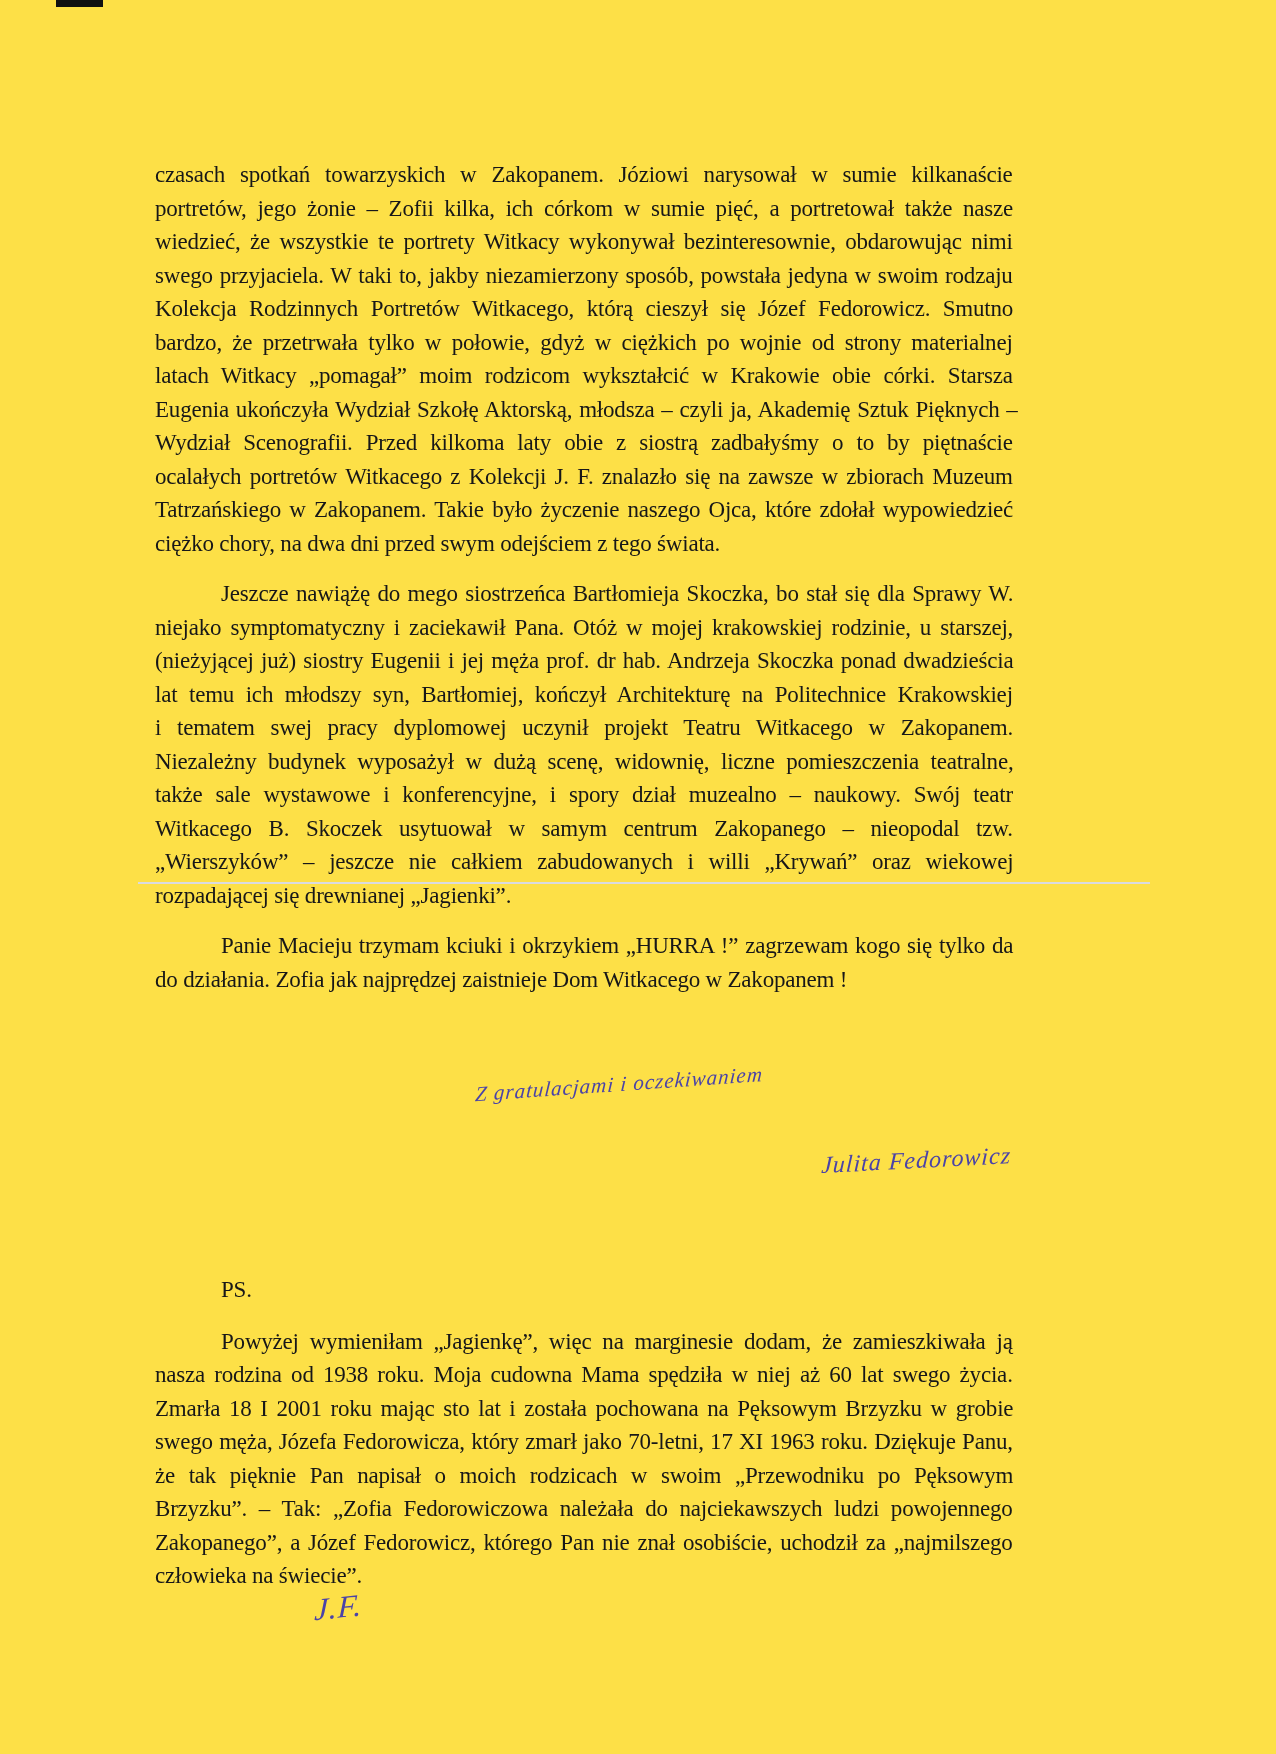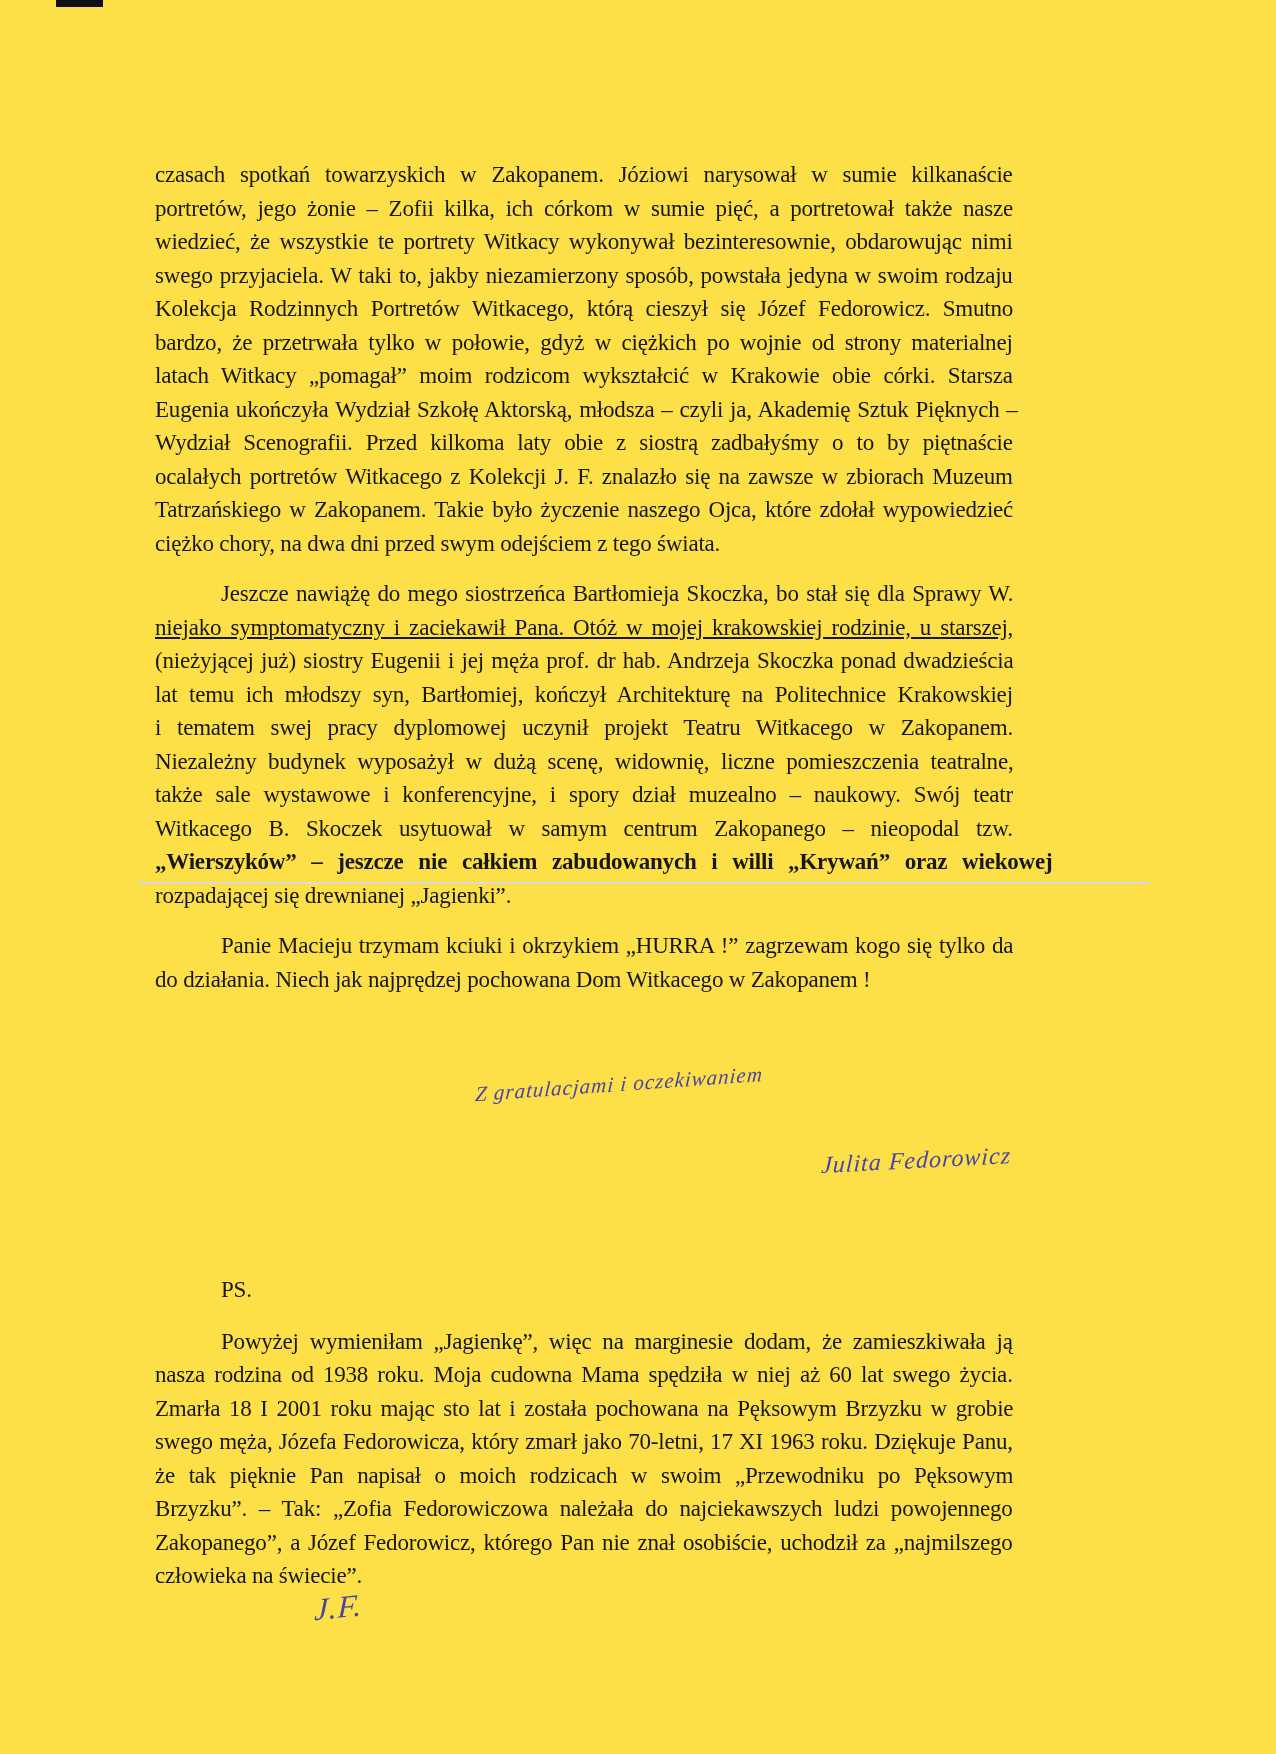--- a/index.html
+++ b/index.html
@@ -100,34 +100,34 @@
       <div class="jline"><span style="word-spacing: 7px;">latach Witkacy „pomagał” moim rodzicom wykształcić w Krakowie obie córki. Starsza</span></div>
       <div class="jline"><span style="word-spacing: 1.33px;">Eugenia ukończyła Wydział Szkołę Aktorską, młodsza – czyli ja, Akademię Sztuk Pięknych –</span></div>
       <div class="jline"><span style="word-spacing: 7.58px;">Wydział Scenografii. Przed kilkoma laty obie z siostrą zadbałyśmy o to by piętnaście</span></div>
       <div class="jline"><span style="word-spacing: 2.77px;">ocalałych portretów Witkacego z Kolekcji J. F. znalazło się na zawsze w zbiorach Muzeum</span></div>
       <div class="jline"><span style="word-spacing: 2.7px; margin-top: 44px;">Tatrzańskiego w Zakopanem. Takie było życzenie naszego Ojca, które zdołał wypowiedzieć</span></div>
       <div class="jline last"><span>ciężko chory, na dwa dni przed swym odejściem z tego świata.</span></div>
     </div>
 
     <div class="para">
       <div class="jline ind"><span style="word-spacing: 1.92px;">Jeszcze nawiążę do mego siostrzeńca Bartłomieja Skoczka, bo stał się dla Sprawy W.</span></div>
-      <div class="jline"><span style="word-spacing: 3.55px; text-decoration: underline;">niejako symptomatyczny i zaciekawił Pana. Otóż w mojej krakowskiej rodzinie, u starszej,</span></div>
+      <div class="jline"><span style="word-spacing: 3.55px;">niejako symptomatyczny i zaciekawił Pana. Otóż w mojej krakowskiej rodzinie, u starszej,</span></div>
       <div class="jline"><span style="word-spacing: 1.77px;">(nieżyjącej już) siostry Eugenii i jej męża prof. dr hab. Andrzeja Skoczka ponad dwadzieścia</span></div>
       <div class="jline"><span style="word-spacing: 6px;">lat temu ich młodszy syn, Bartłomiej, kończył Architekturę na Politechnice Krakowskiej</span></div>
       <div class="jline"><span style="word-spacing: 10.2px;">i tematem swej pracy dyplomowej uczynił projekt Teatru Witkacego w Zakopanem.</span></div>
       <div class="jline"><span style="word-spacing: 6px;">Niezależny budynek wyposażył w dużą scenę, widownię, liczne pomieszczenia teatralne,</span></div>
       <div class="jline"><span style="word-spacing: 7.42px;">także sale wystawowe i konferencyjne, i spory dział muzealno – naukowy. Swój teatr</span></div>
       <div class="jline"><span style="word-spacing: 11.1px;">Witkacego B. Skoczek usytuował w samym centrum Zakopanego – nieopodal tzw.</span></div>
-      <div class="jline"><span style="word-spacing: 9.2px; font-weight: bold;">„Wierszyków” – jeszcze nie całkiem zabudowanych i willi „Krywań” oraz wiekowej</span></div>
+      <div class="jline"><span style="word-spacing: 9.2px;">„Wierszyków” – jeszcze nie całkiem zabudowanych i willi „Krywań” oraz wiekowej</span></div>
       <div class="jline last"><span>rozpadającej się drewnianej „Jagienki”.</span></div>
     </div>
 
     <div class="para">
       <div class="jline ind"><span style="word-spacing: 1.33px;">Panie Macieju trzymam kciuki i okrzykiem „HURRA !” zagrzewam kogo się tylko da</span></div>
-      <div class="jline last"><span>do działania. Niech jak najprędzej pochowana Dom Witkacego w Zakopanem !</span></div>
+      <div class="jline last"><span>do działania. Zofia jak najprędzej zaistnieje Dom Witkacego w Zakopanem !</span></div>
     </div>
 
   </div>
 
   <div class="handwriting closing"><span>Z gratulacjami i oczekiwaniem</span></div>
 
   <div class="handwriting signature"><span>Julita Fedorowicz</span></div>
 
   <div class="textblock" id="ps-text">
     <div class="jline last ind"><span>PS.</span></div>

